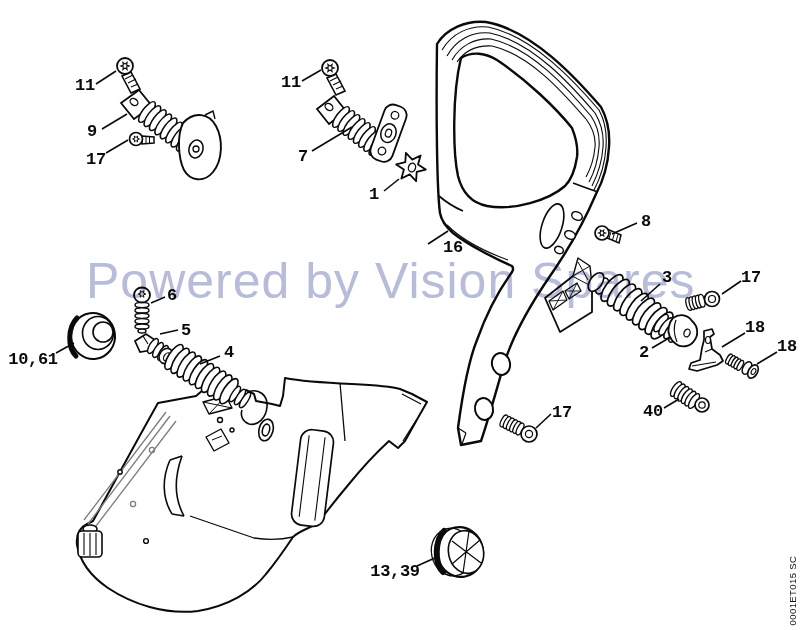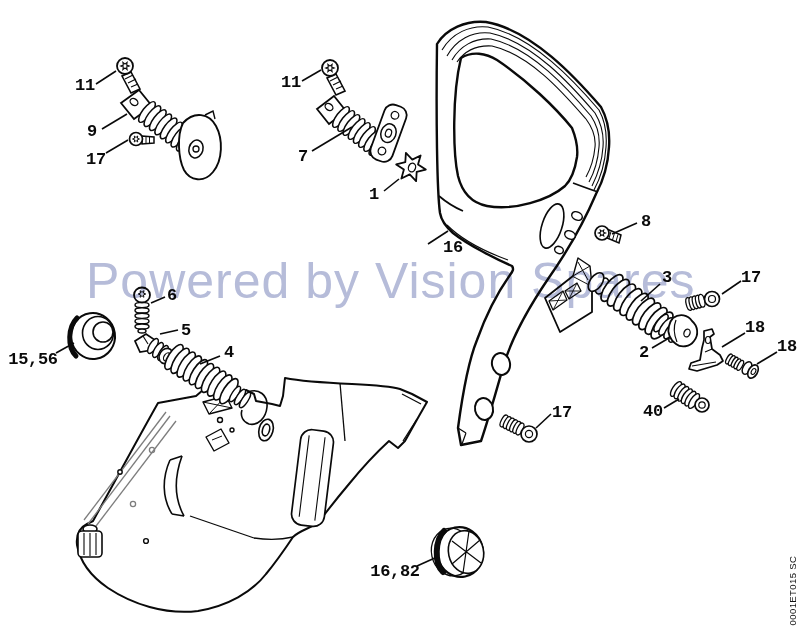--- a/index.html
+++ b/index.html
@@ -360,22 +360,22 @@
       <div class="callout" data-interactable="false" style="left: 374px; top: 194px;">1</div>
       <div class="callout" data-interactable="false" style="left: 417px; top: 247px; margin-left: 36px;">16</div>
       <div class="callout" data-interactable="false" style="left: 646px; top: 221px;">8</div>
       <div class="callout" data-interactable="false" style="left: 667px; top: 277px;">3</div>
       <div class="callout" data-interactable="false" style="left: 751px; top: 277px;">17</div>
       <div class="callout" data-interactable="false" style="left: 644px; top: 352px;">2</div>
       <div class="callout" data-interactable="false" style="left: 755px; top: 327px;">18</div>
       <div class="callout" data-interactable="false" style="left: 787px; top: 346px;">18</div>
       <div class="callout" data-interactable="false" style="left: 653px; top: 411px;">40</div>
       <div class="callout" data-interactable="false" style="left: 562px; top: 412px;">17</div>
-      <div class="callout" data-interactable="false" style="left: 33px; top: 359px;">15,56</div>
+      <div class="callout" data-interactable="false" style="left: 33px; top: 359px;">10,61</div>
       <div class="callout" data-interactable="false" style="left: 172px; top: 295px;">6</div>
       <div class="callout" data-interactable="false" style="left: 186px; top: 330px;">5</div>
       <div class="callout" data-interactable="false" style="left: 229px; top: 352px;">4</div>
-      <div class="callout" data-interactable="false" style="left: 395px; top: 571px;">16,82</div>
+      <div class="callout" data-interactable="false" style="left: 395px; top: 571px;">13,39</div>
     </div>
 
 <div id="drawing-code" data-interactable="false">0001ET015 SC</div>
 
 </div>
 
 </body></html>

